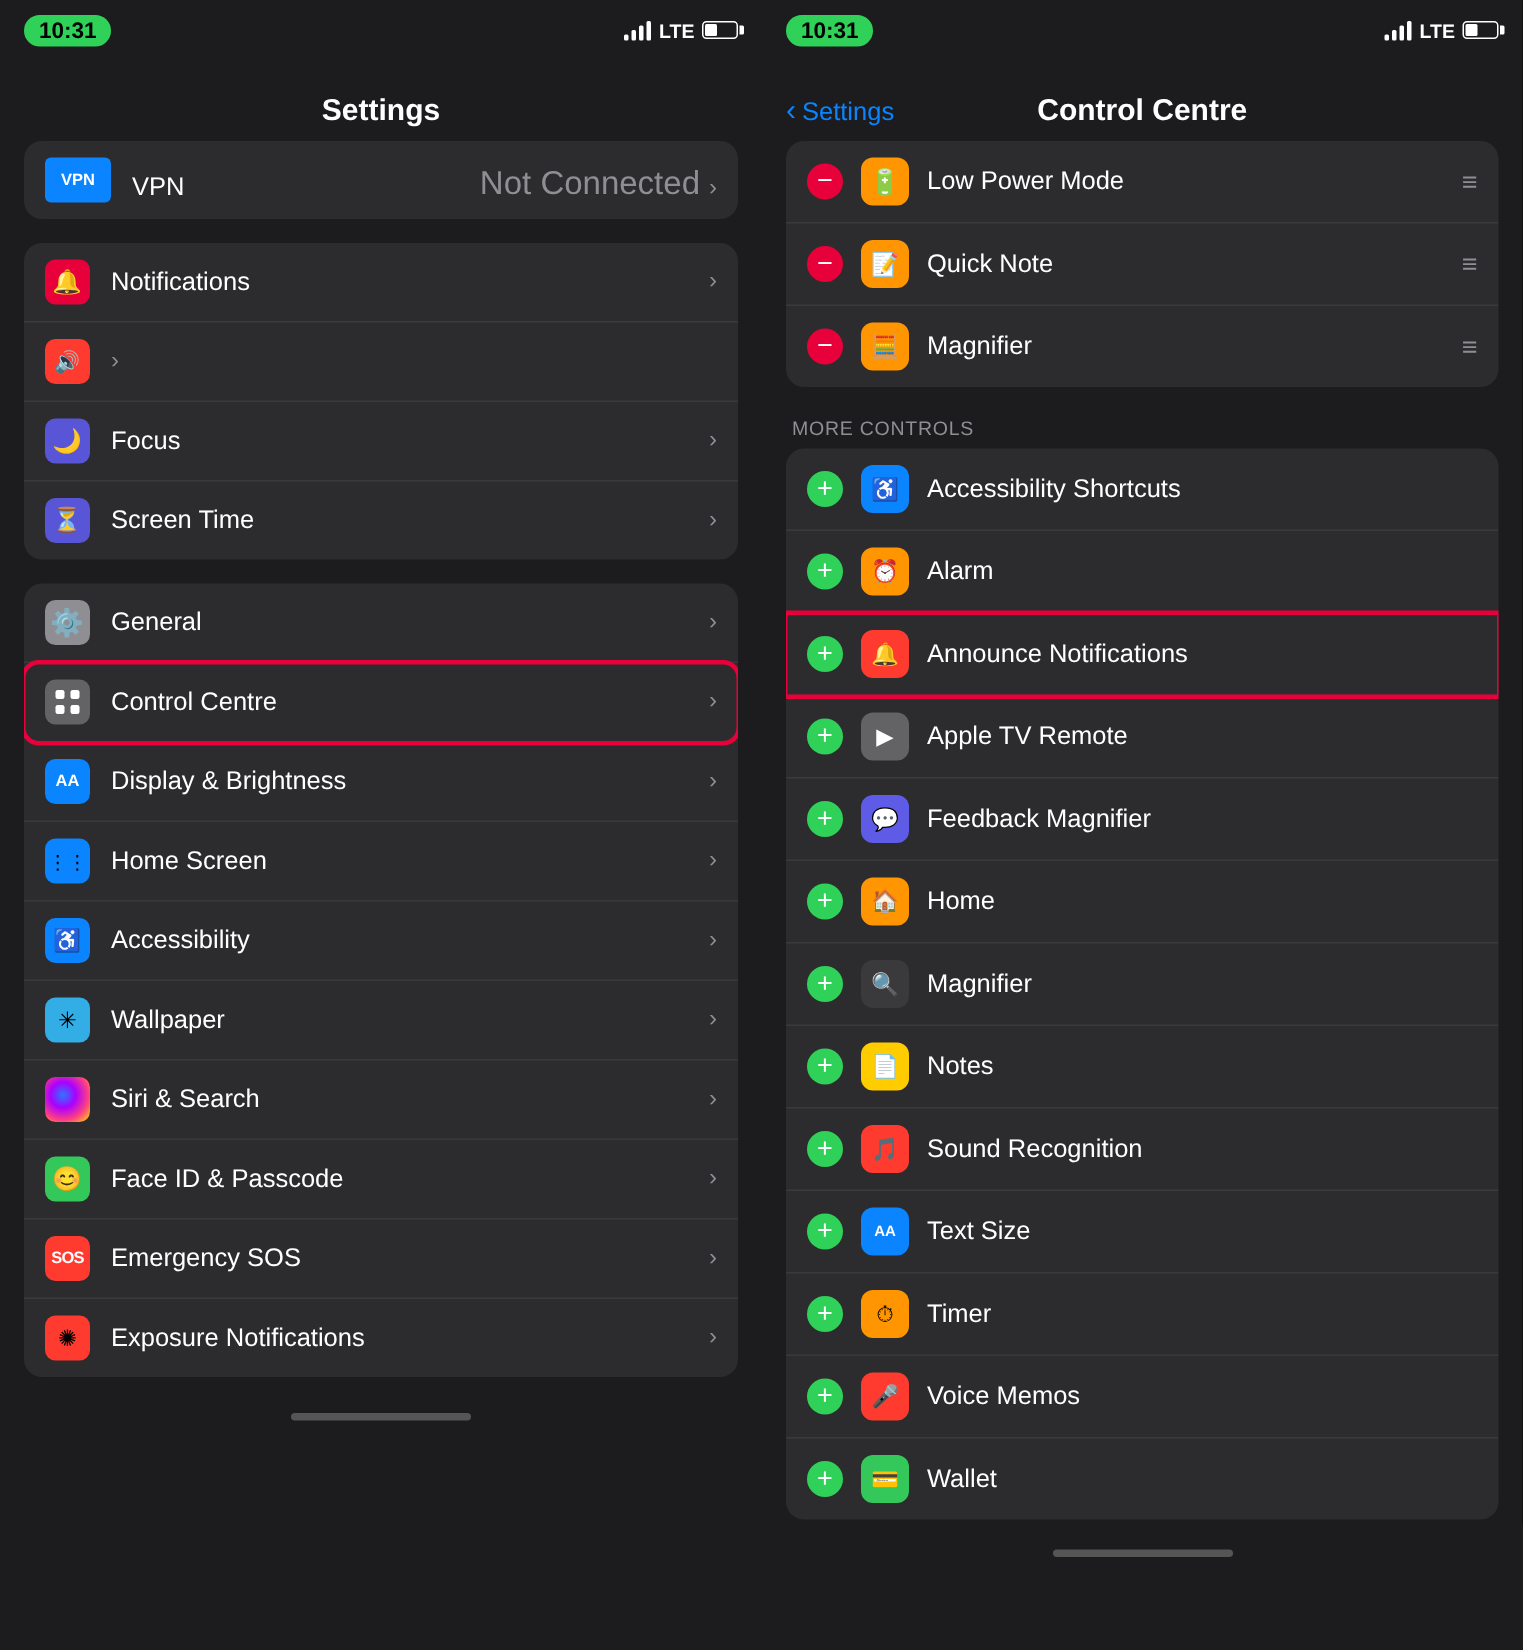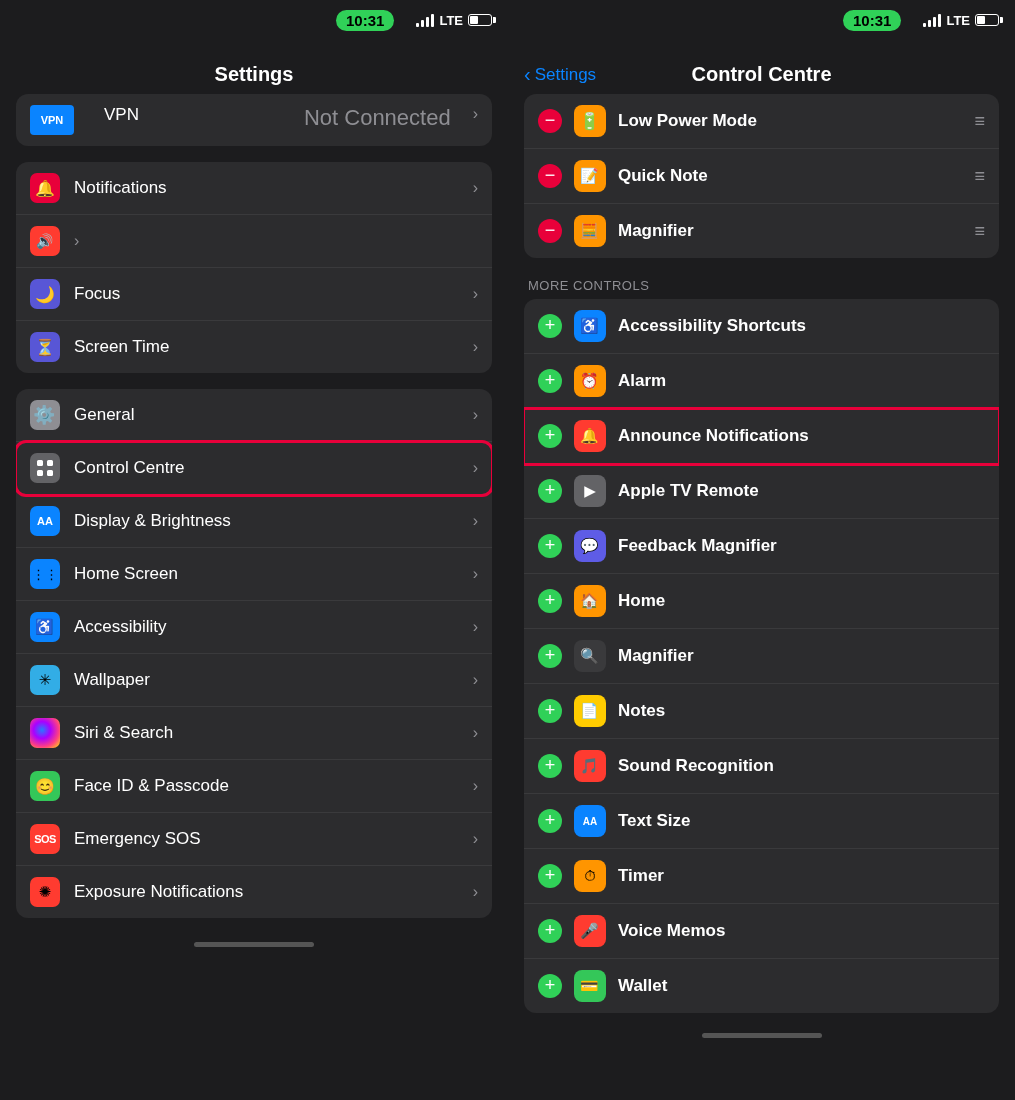--- a/index.html
+++ b/index.html
@@ -28,21 +28,21 @@
       height: 1100px;
       background: #1c1c1e;
       display: flex;
       flex-direction: column;
       overflow: hidden;
     }
 
     
     .status-bar {
       display: flex;
-      justify-content: flex-end;
+      justify-content: space-between;
       align-items: center;
       padding: 0 16px 4px 16px;
       height: 44px;
       background: #1c1c1e;
       gap: 22px;
     }
     .status-time {
       background: #30d158;
       color: #000;
       font-size: 15px;
@@ -188,25 +188,24 @@
       margin-right: 6px;
     }
     .setting-chevron {
       color: #8e8e93;
       font-size: 16px;
     }
 
     
     .vpn-item {
       display: flex;
-      align-items: flex-start;
+      align-items: flex-end;
       padding: 11px 14px;
       cursor: pointer;
       min-height: 52px;
-      gap: 16px;
     }
     .vpn-badge {
       background: #0a84ff;
       color: #fff;
       font-size: 11px;
       font-weight: 700;
       border-radius: 4px;
       padding: 2px 5px;
       margin-right: 14px;
       width: 44px;
@@ -300,21 +299,20 @@
       justify-content: center;
       margin-right: 12px;
       flex-shrink: 0;
       font-size: 17px;
     }
 
     .control-label {
       flex: 1;
       font-size: 17px;
       color: #fff;
-      font-weight: bold;
     }
 
     .drag-handle {
       color: #8e8e93;
       font-size: 18px;
     }
 
     .section-label {
       font-size: 13px;
       color: #8e8e93;

